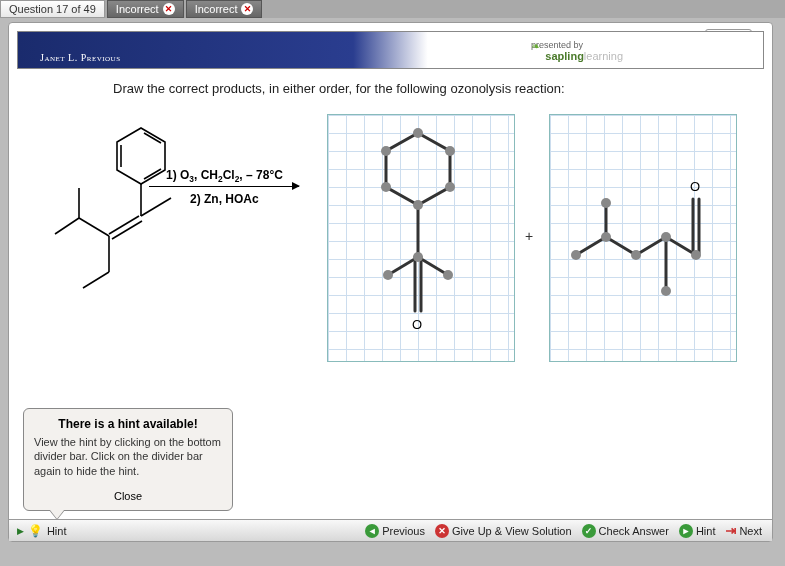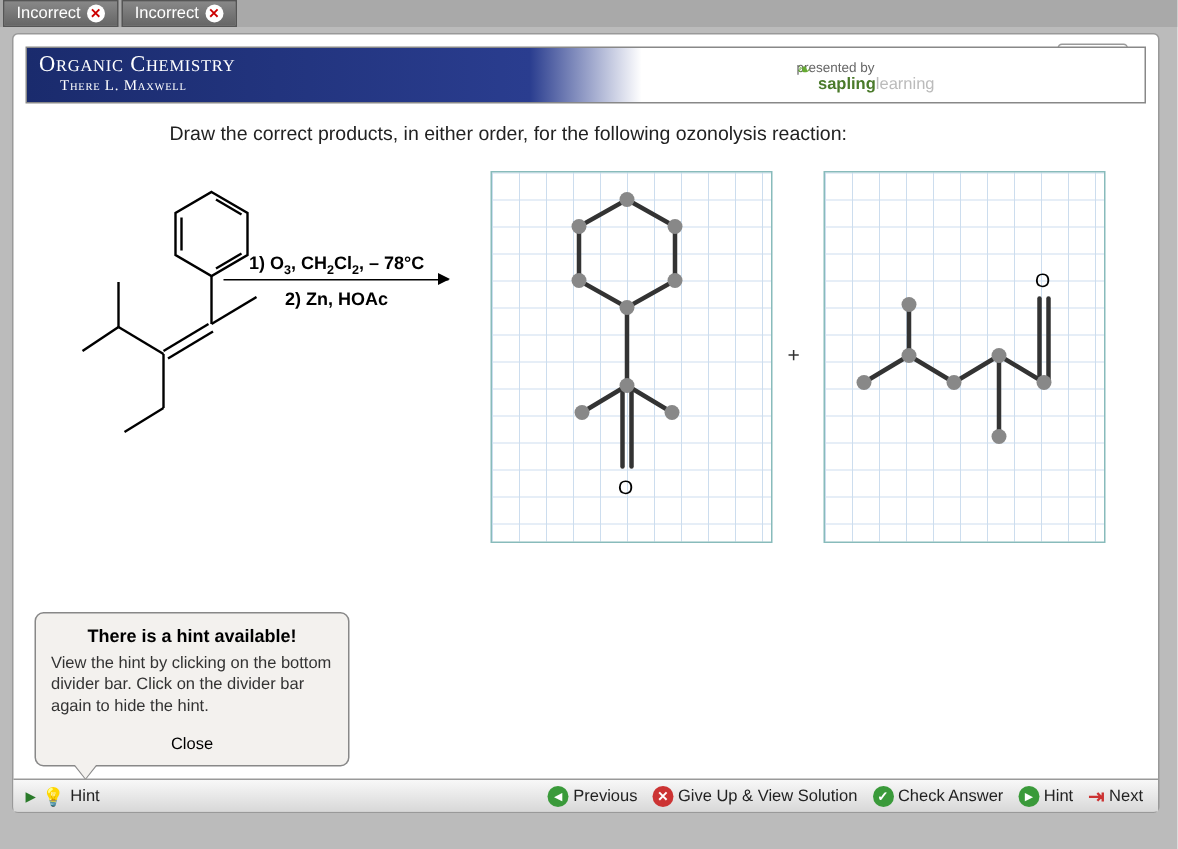--- a/index.html
+++ b/index.html
@@ -46,40 +46,42 @@
 .cg{background:#3a9a3a}
 .cr{background:#c33}
 .exit-icon{color:#c33;font-weight:bold;font-size:13px}
 sub{font-size:.7em}
 svg{overflow:visible}
 </style>
 </head>
 <body>
 
 <div class="tabs">
+  <div class="tab tab-main">
+      <span>Question 17 of 49</span>
+    </div>
   <div class="tab tab-inc">
       <span>Incorrect</span>
       <span class="x-icon">✕</span>
     </div>
   <div class="tab tab-inc">
       <span>Incorrect</span>
       <span class="x-icon">✕</span>
     </div>
 </div>
 
 <div class="frame">
 
   <div class="mapbtn">
     <span>Map</span>
     <span style="font-size:10px">⊞</span>
   </div>
 
   <div class="banner">
-    <div class="btitle">Organic Chemistry</div>
-    <div class="bauth">There L. Maxwell</div>
+    <div class="bauth">Janet L. Previous</div>
     <div class="presented">presented by</div>
     <div class="sapling">
       <span style="color:#6a3;position:absolute;left:-14px;top:-10px">❧</span>
       <span class="sap1">sapling</span><span class="sap2">learning</span>
     </div>
   </div>
 
   <div class="instr">Draw the correct products, in either order, for the following ozonolysis reaction:</div>
 
   <div class="workarea">

